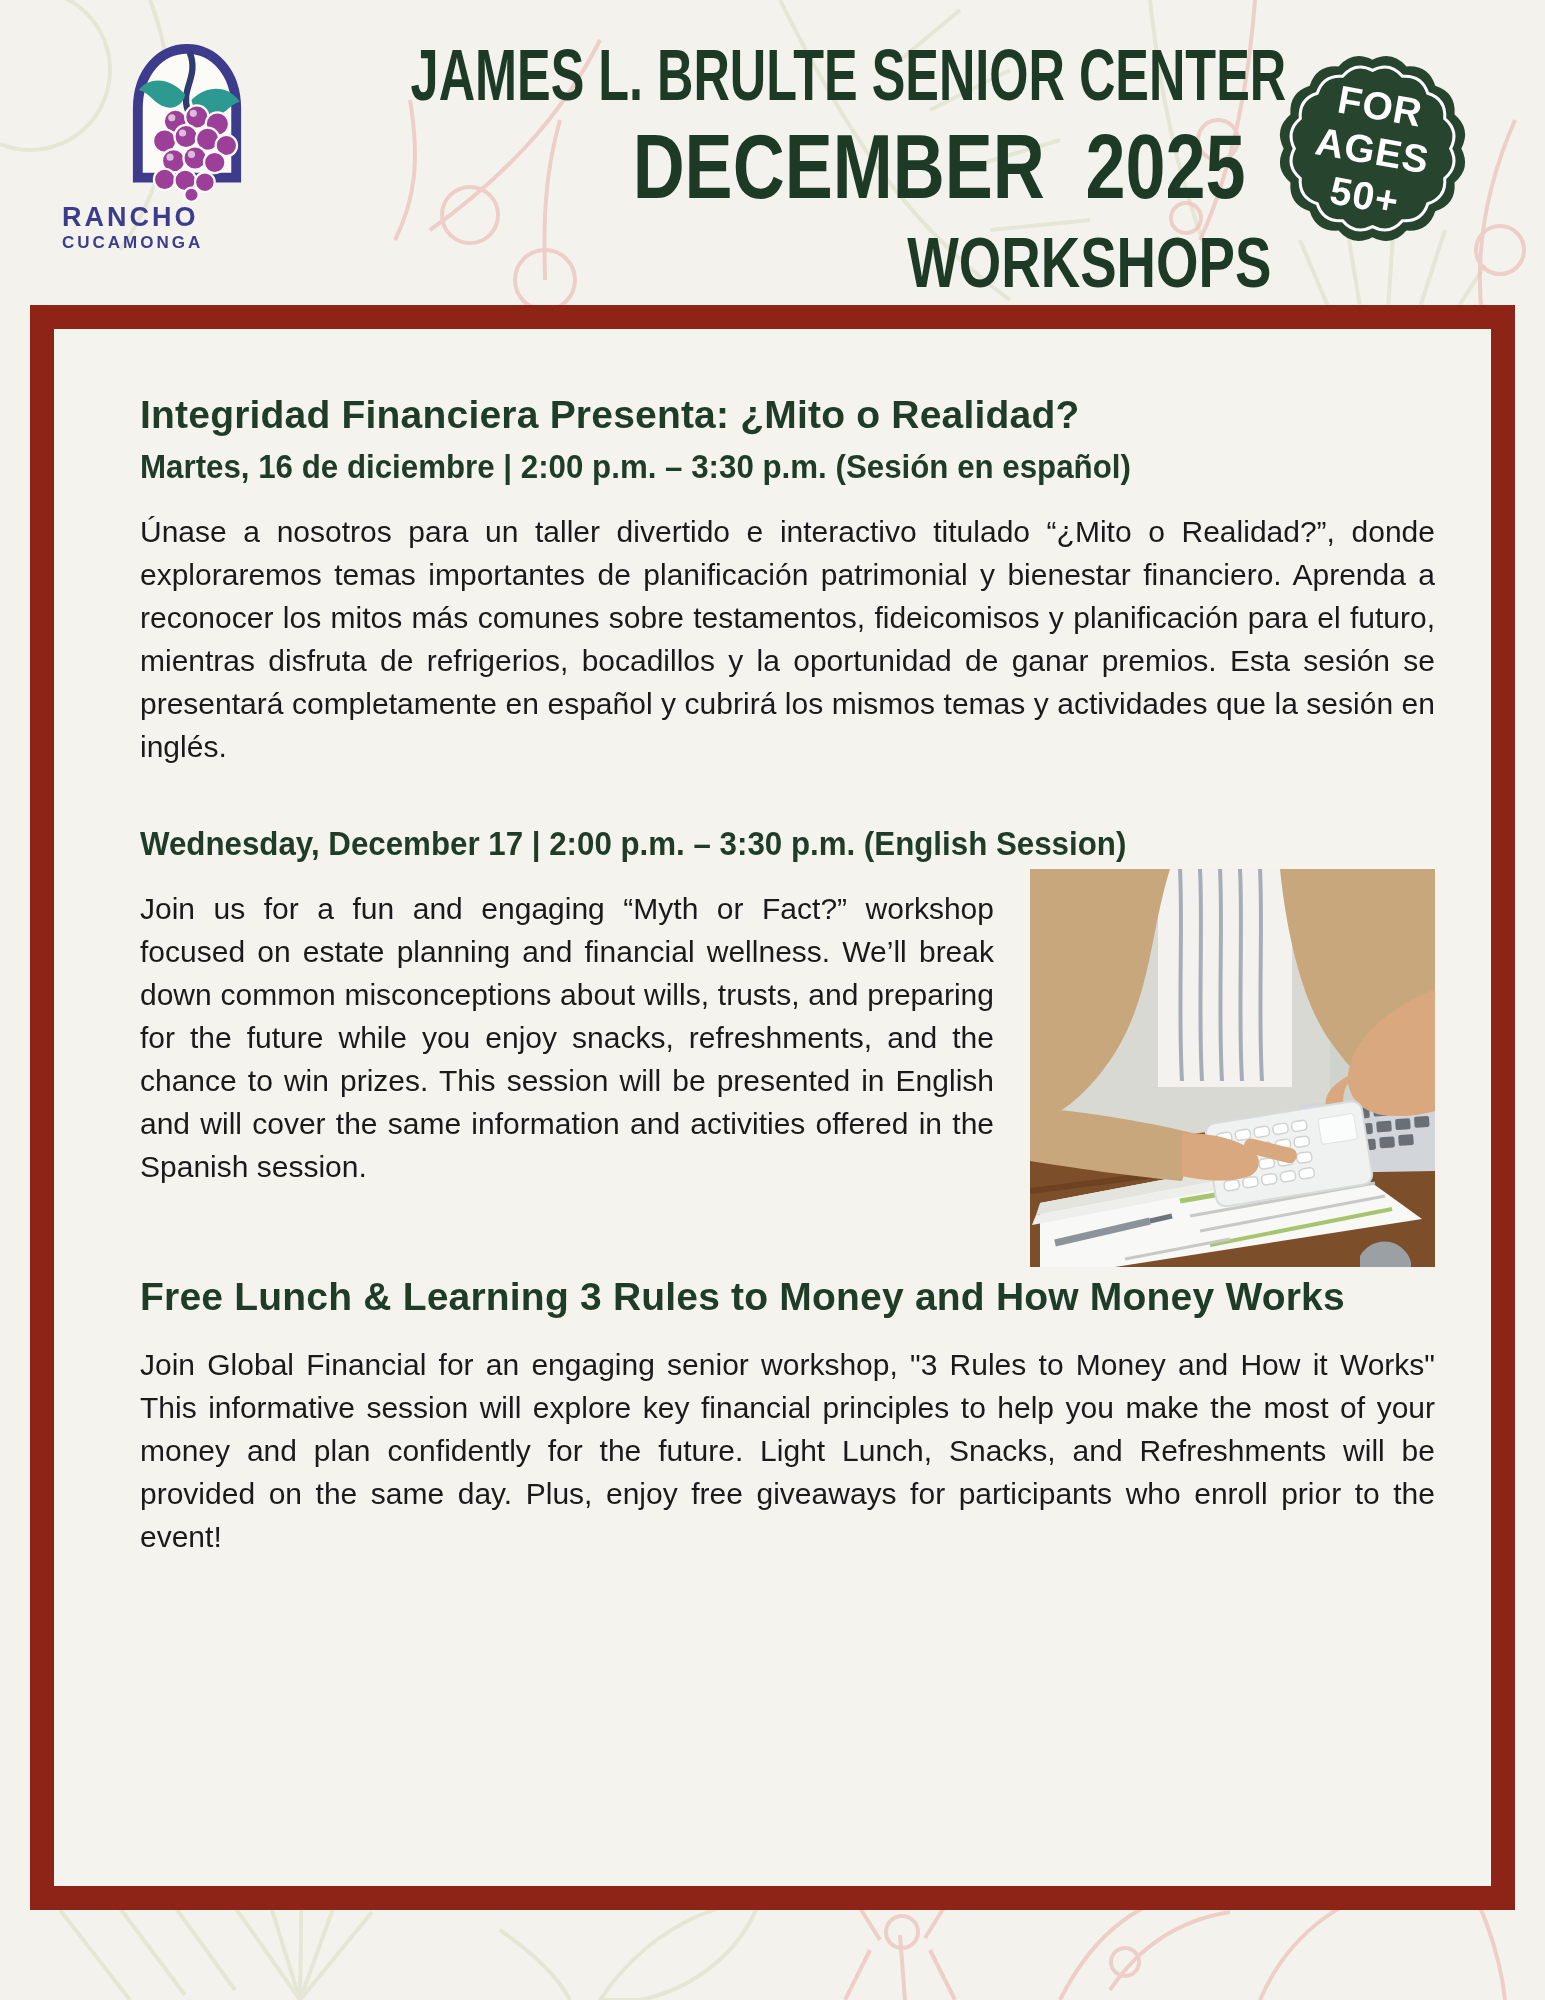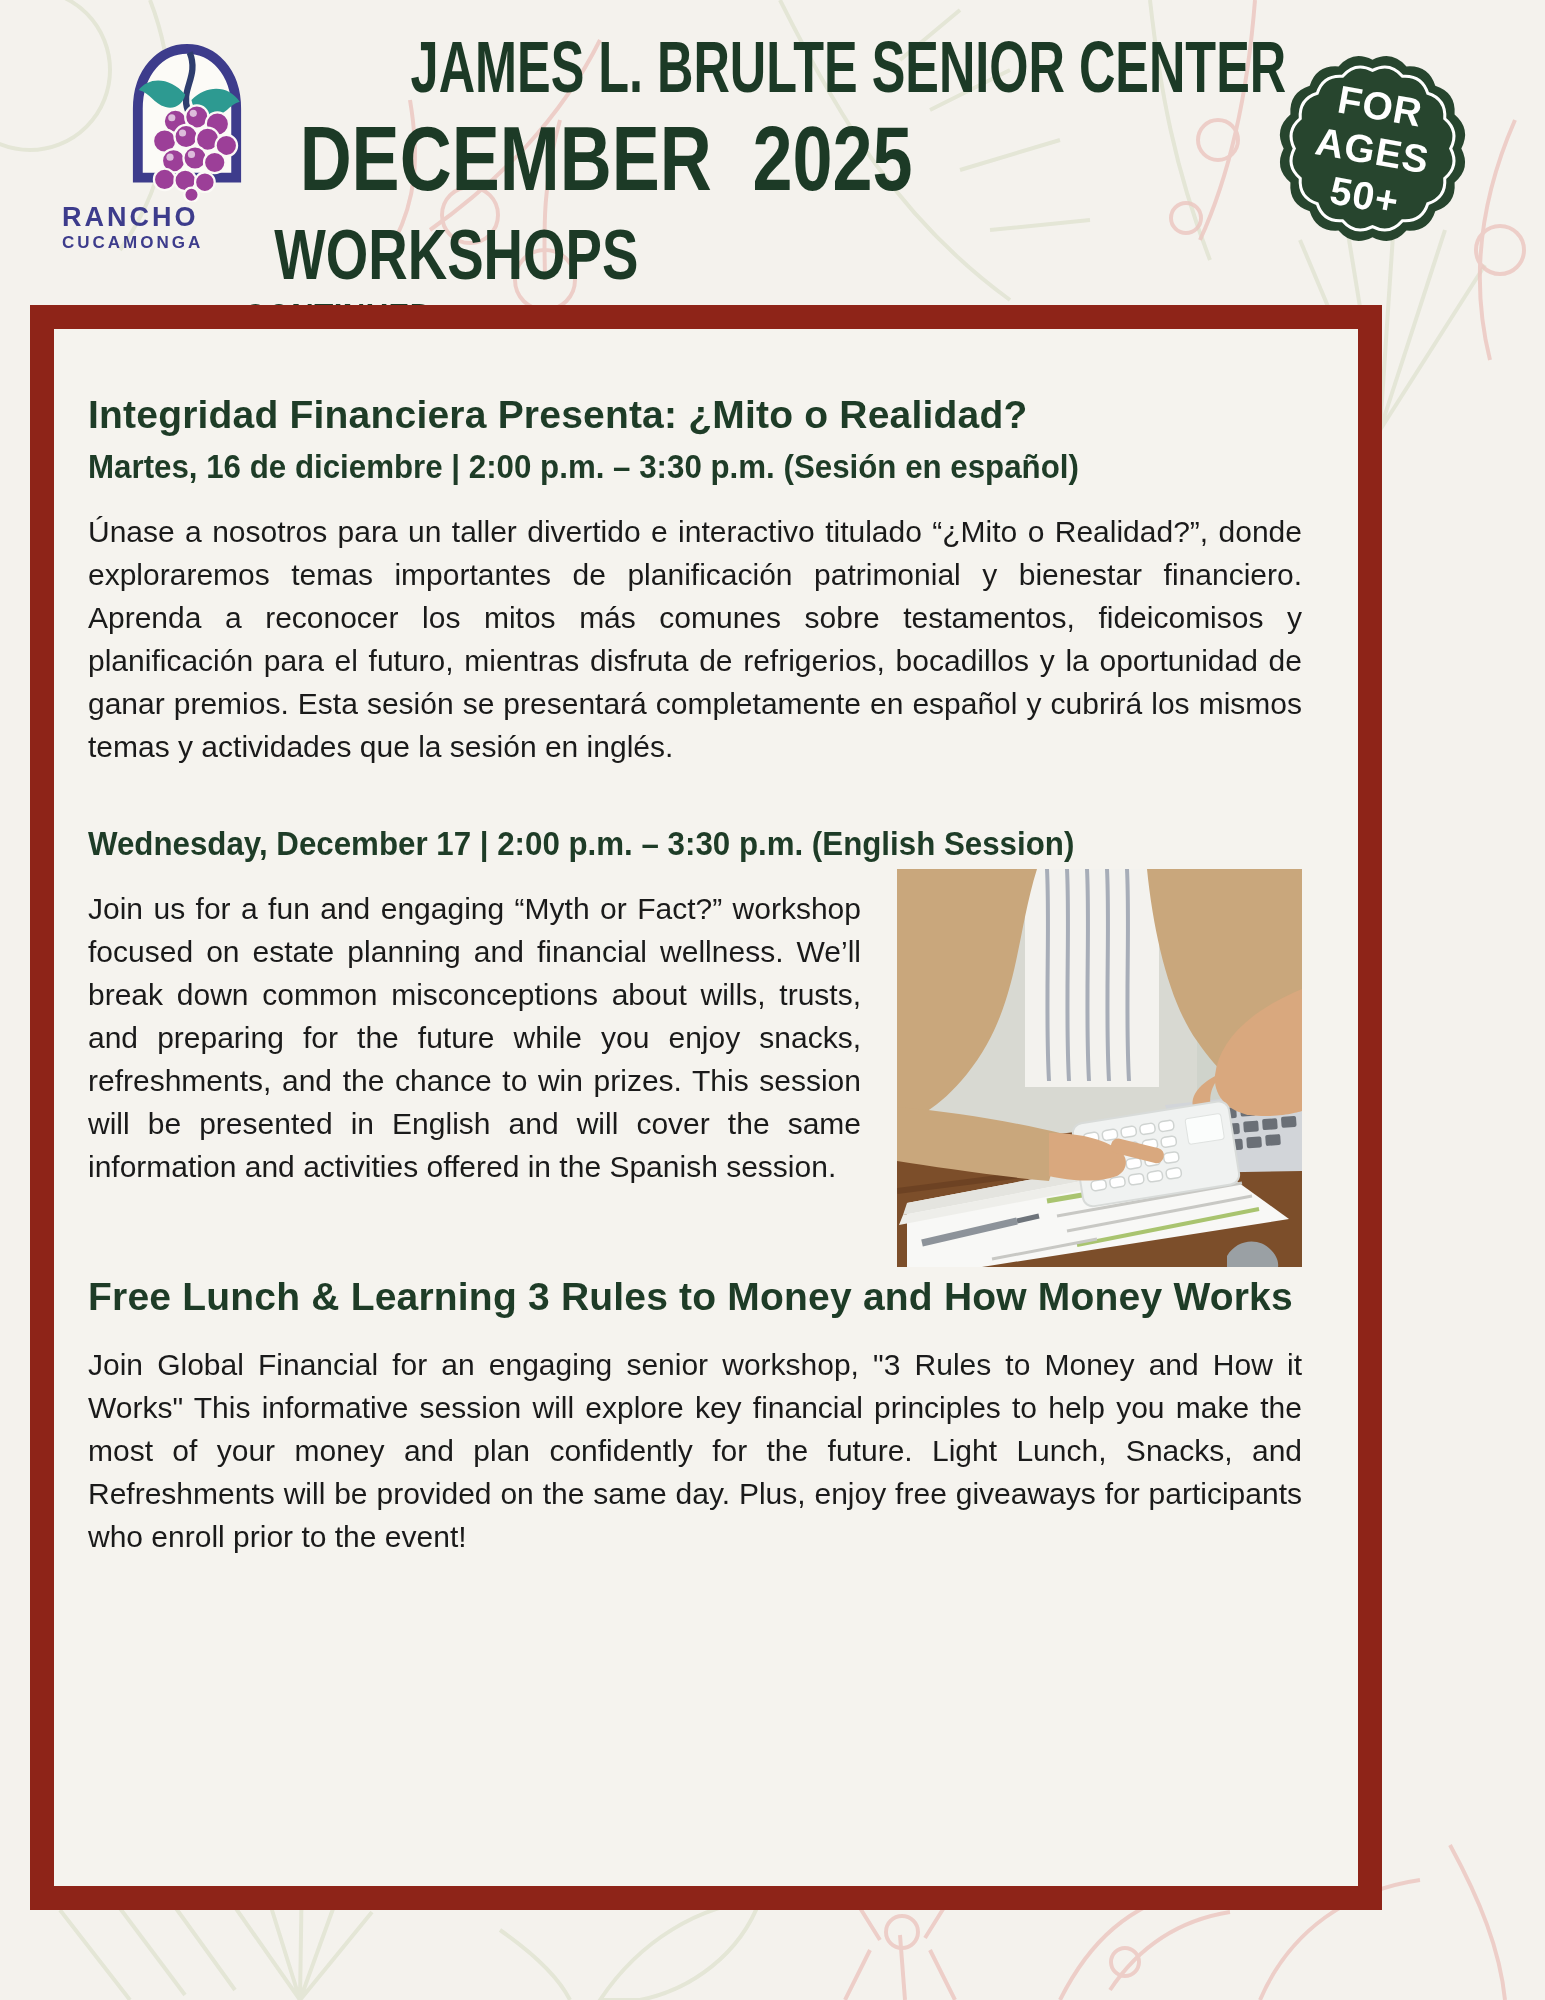--- a/index.html
+++ b/index.html
@@ -8,37 +8,37 @@
     background:#f4f2ed;
     font-family:"Liberation Sans", sans-serif;
   }
   .bg-decor{position:absolute;inset:0;z-index:0;}
   
   .header{position:absolute;top:0;left:0;right:0;height:305px;z-index:2;}
   .logo{position:absolute;left:62px;top:30px;width:250px;text-align:left;color:#3d3c8c;}
   .logo svg{display:block;margin:0 auto;}
   .logo-name{font-size:27px;font-weight:700;letter-spacing:3px;margin-top:0;}
   .logo-name2{font-size:17px;font-weight:700;letter-spacing:3px;margin-top:0;}
-  .title-block{position:absolute;left:50%;top:26px;transform:translateX(-50%);
-    width:1100px;text-align:left;color:#1c3a26;white-space:nowrap;}
+  .title-block{position:absolute;left:50%;top:34px;transform:translateX(-50%);
+    width:1100px;text-align:right;color:#1c3a26;white-space:nowrap;}
   .title-block .ln{display:block;}
   .t1 span{display:inline-block;font-size:72px;font-weight:800;transform:scaleX(.70);transform-origin:center;}
   .t2 span{display:inline-block;font-size:90px;font-weight:800;transform:scaleX(.80);transform-origin:center;word-spacing:26px;}
   .t3 span{display:inline-block;font-size:70px;font-weight:800;transform:scaleX(.78);transform-origin:center;margin-top:4px;}
   .t4 span{display:inline-block;font-size:38px;font-weight:800;transform:scaleX(.82);transform-origin:center;margin-top:2px;letter-spacing:.5px;}
   
   .badge{position:absolute;right:70px;top:46px;width:205px;height:210px;z-index:3;}
   .badge svg{position:absolute;inset:0;}
   .badge-label{position:absolute;inset:0;display:flex;flex-direction:column;align-items:center;justify-content:center;
     color:#ffffff;font-weight:700;font-size:39px;line-height:1.16;letter-spacing:1px;
     transform:rotate(10deg);}
   
-  .content-box{position:absolute;left:30px;top:305px;width:1352px;height:1605px;z-index:2;
+  .content-box{position:absolute;left:30px;top:305px;width:1485px;height:1605px;z-index:2;
     box-sizing:border-box;border:24px solid #8e2418;background:#f5f3ee;
-    padding:64px 56px 0 34px;}
+    padding:64px 56px 0 86px;}
   .section h2{margin:0;font-size:39px;font-weight:700;color:#1e3c27;letter-spacing:.2px;}
   .when{margin:10px 0 0 0;font-weight:700;color:#1e3c27;white-space:nowrap;}
   .when span{display:inline-block;font-size:34px;transform:scaleX(.92);transform-origin:left center;}
   .section p{margin:24px 0 0 0;font-size:30px;line-height:43px;color:#1a1a1a;text-align:justify;}
   .section + .section{margin-top:56px;}
   .section.clear{clear:both;}
   .photo{float:right;width:405px;height:398px;margin:6px 0 8px 36px;}
   .photo svg{display:block;width:100%;height:100%;}
 </style>
 </head>

